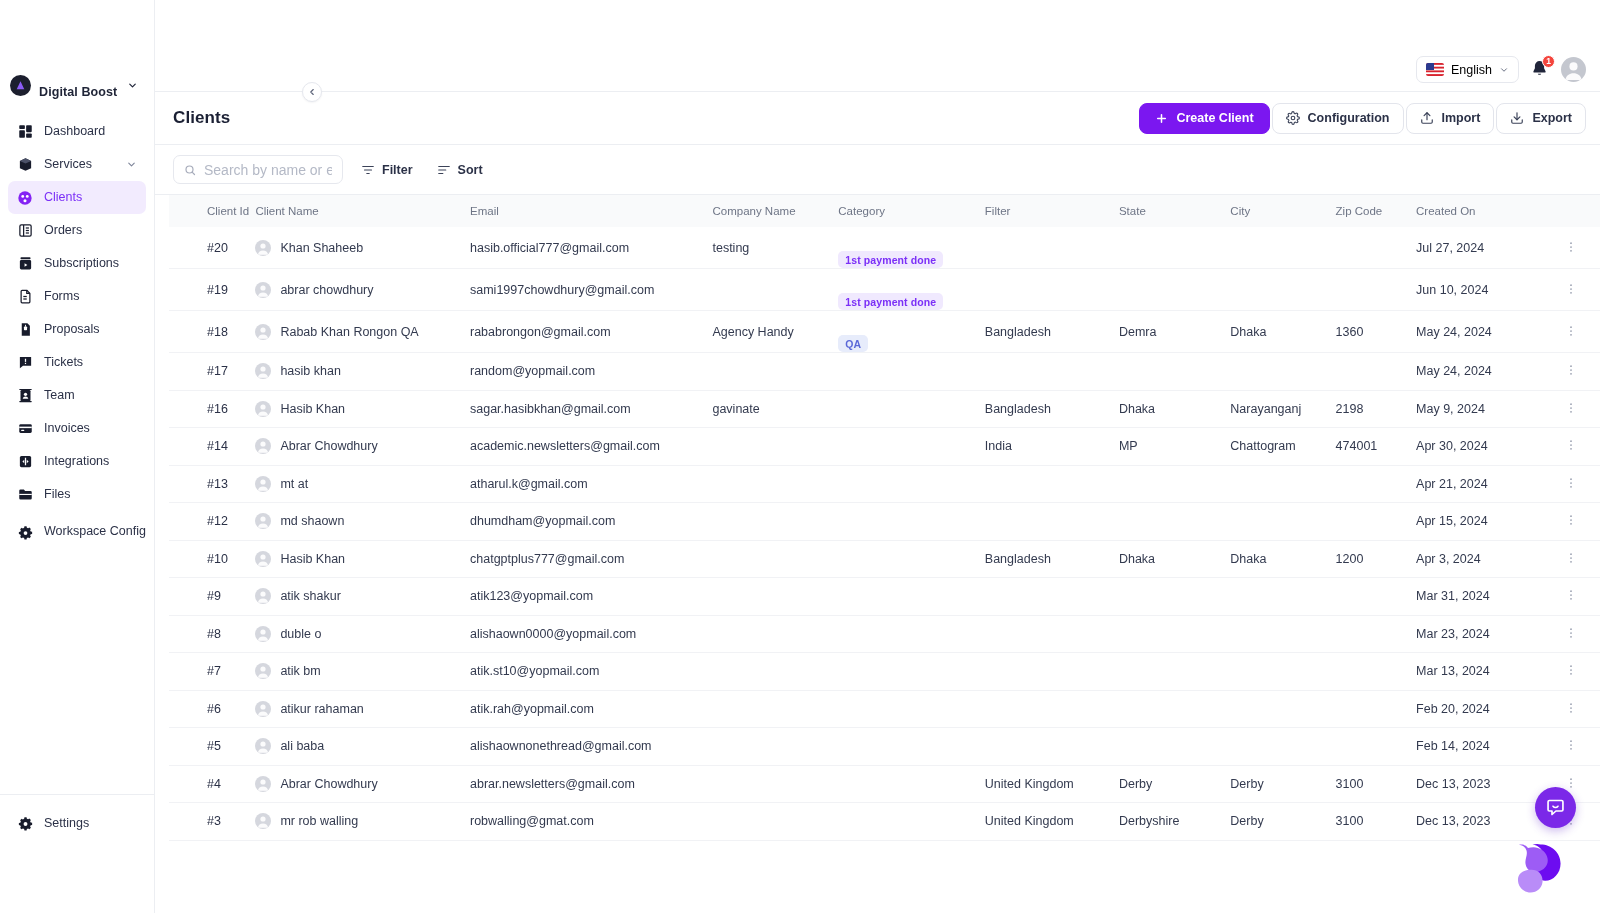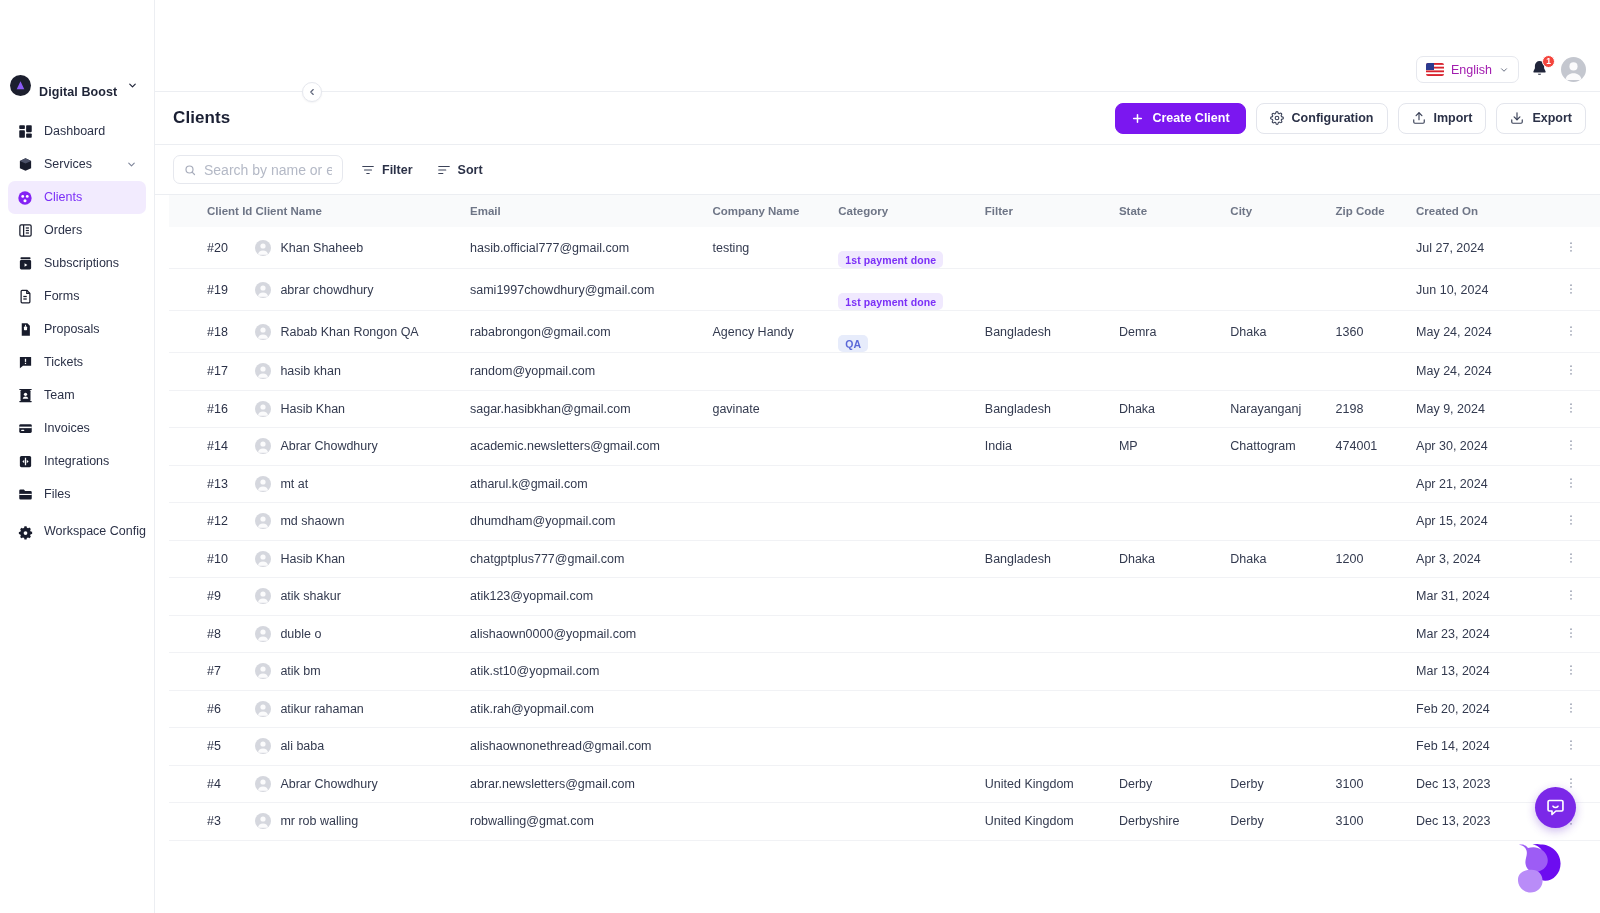--- a/index.html
+++ b/index.html
@@ -78,21 +78,21 @@
     height: 92px; display: flex; align-items: flex-end; justify-content: flex-end;
     padding: 0 14px 8px 0;
     border-bottom: 1px solid #eceef2;
     background: #fff;
   }
   .topbar-inner { display: flex; align-items: center; gap: 11px; }
   .lang-select {
     display: flex; align-items: center; gap: 7px;
     height: 27px; padding: 0 9px;
     border: 1px solid #e6e8ee; border-radius: 7px; background:#fff;
-    font-size: 12.5px; color: #a21caf; cursor: pointer;
+    font-size: 12.5px; color: #000000; cursor: pointer;
   }
   .flag {
     width: 18px; height: 13px; border-radius: 2px; overflow: hidden; flex: 0 0 18px;
     display:block;
   }
   .bell-wrap { position: relative; width: 20px; height: 22px; cursor:pointer; }
   .bell-badge {
     position: absolute; top: -4px; right: -5px;
     min-width: 13px; height: 13px; border-radius: 50%;
     background: #f4453d; color: #fff; font-size: 8.5px; font-weight: 700;
@@ -102,21 +102,21 @@
   .avatar-top {
     width: 25px; height: 25px; border-radius: 50%; background: #c4c7cf;
     display:flex; align-items:flex-end; justify-content:center; overflow:hidden; cursor:pointer;
   }
 
   .page-head {
     height: 53px; display: flex; align-items: center; justify-content: space-between;
     padding: 0 14px 0 18px; border-bottom: 1px solid #eceef2; background:#fff;
   }
   .page-title { font-size: 17px; font-weight: 700; color: #1b2034; letter-spacing: .1px; }
-  .head-actions { display: flex; align-items: flex-end; gap: 10px; }
+  .head-actions { display: flex; align-items: flex-end; gap: 2px; }
   .btn {
     display: flex; align-items: center; gap: 8px;
     height: 31px; padding: 0 13px; border-radius: 8px;
     font-size: 12.5px; font-weight: 600; cursor: pointer;
     border: 1px solid #e3e5ec; background: #fff; color: #2b3147;
     white-space: nowrap;
   }
   .btn.primary {
     background: #7b17f0; border-color: #7b17f0; color: #fff; padding: 0 15px;
   }
@@ -140,21 +140,21 @@
   .tool-btn {
     display:flex; align-items:flex-start; gap:7px; cursor:pointer;
     font-size: 12.5px; font-weight: 600; color: #2b3147; padding: 4px 6px;
   }
 
   
   .table-wrap { flex: 1 1 auto; overflow: hidden; background: #fff; padding-left: 14px; }
   table { width: 100%; border-collapse: collapse; table-layout: fixed; }
   thead tr { background: #f9fafb; height: 32px; }
   thead th {
-    font-size: 11.5px; font-weight: 700; color: #6e7586; text-align: left;
+    font-size: 11.5px; font-weight: 400; color: #6e7586; text-align: left;
     padding: 0 8px; vertical-align: middle; white-space: nowrap;
   }
   thead th:first-child { padding-left: 38px; }
   tbody tr { height: 37.5px; border-bottom: 1px solid #f1f2f5; }
   tbody td {
     font-size: 12.5px; color: #333a4f; padding: 0 8px; vertical-align: middle;
     white-space: nowrap; overflow: hidden; text-overflow: ellipsis;
   }
   tbody td:first-child { padding-left: 38px; color:#2b3147; }
 
@@ -368,20 +368,31 @@
               <circle cx="12" cy="12.8" r="3" fill="#fff"></circle>
             </svg>
         </span>
         <span class="lbl">Workspace Config</span>
       </div>
 
     </nav>
 
     <div class="sidebar-spacer"></div>
 
+    <div class="sidebar-bottom">
+      <div class="nav-item">
+        <span class="ico">
+          <svg width="15" height="15" viewBox="0 0 24 24" fill="currentColor">
+              <path d="M10.3 2h3.4l.5 2.3 2 .9 2-1.2 2.4 2.4-1.2 2 .9 2 2.3.5v3.4l-2.3.5-.9 2 1.2 2-2.4 2.4-2-1.2-2 .9-.5 2.3h-3.4l-.5-2.3-2-.9-2 1.2L3.4 19l1.2-2-.9-2L1.4 14.5v-3.4l2.3-.5.9-2-1.2-2L5.8 4.2l2 1.2 2-.9z"></path>
+              <circle cx="12" cy="12.8" r="3.1" fill="#fff"></circle>
+            </svg>
+        </span>
+        <span class="lbl">Settings</span>
+      </div>
+    </div>
 
   </aside>
 
   <section class="main">
 
     <div class="collapse-btn">
       <svg width="10" height="10" viewBox="0 0 24 24" fill="none" stroke="currentColor" stroke-width="2.6" stroke-linecap="round" stroke-linejoin="round">
           <polyline points="15 18 9 12 15 6"></polyline>
         </svg>
     </div>

